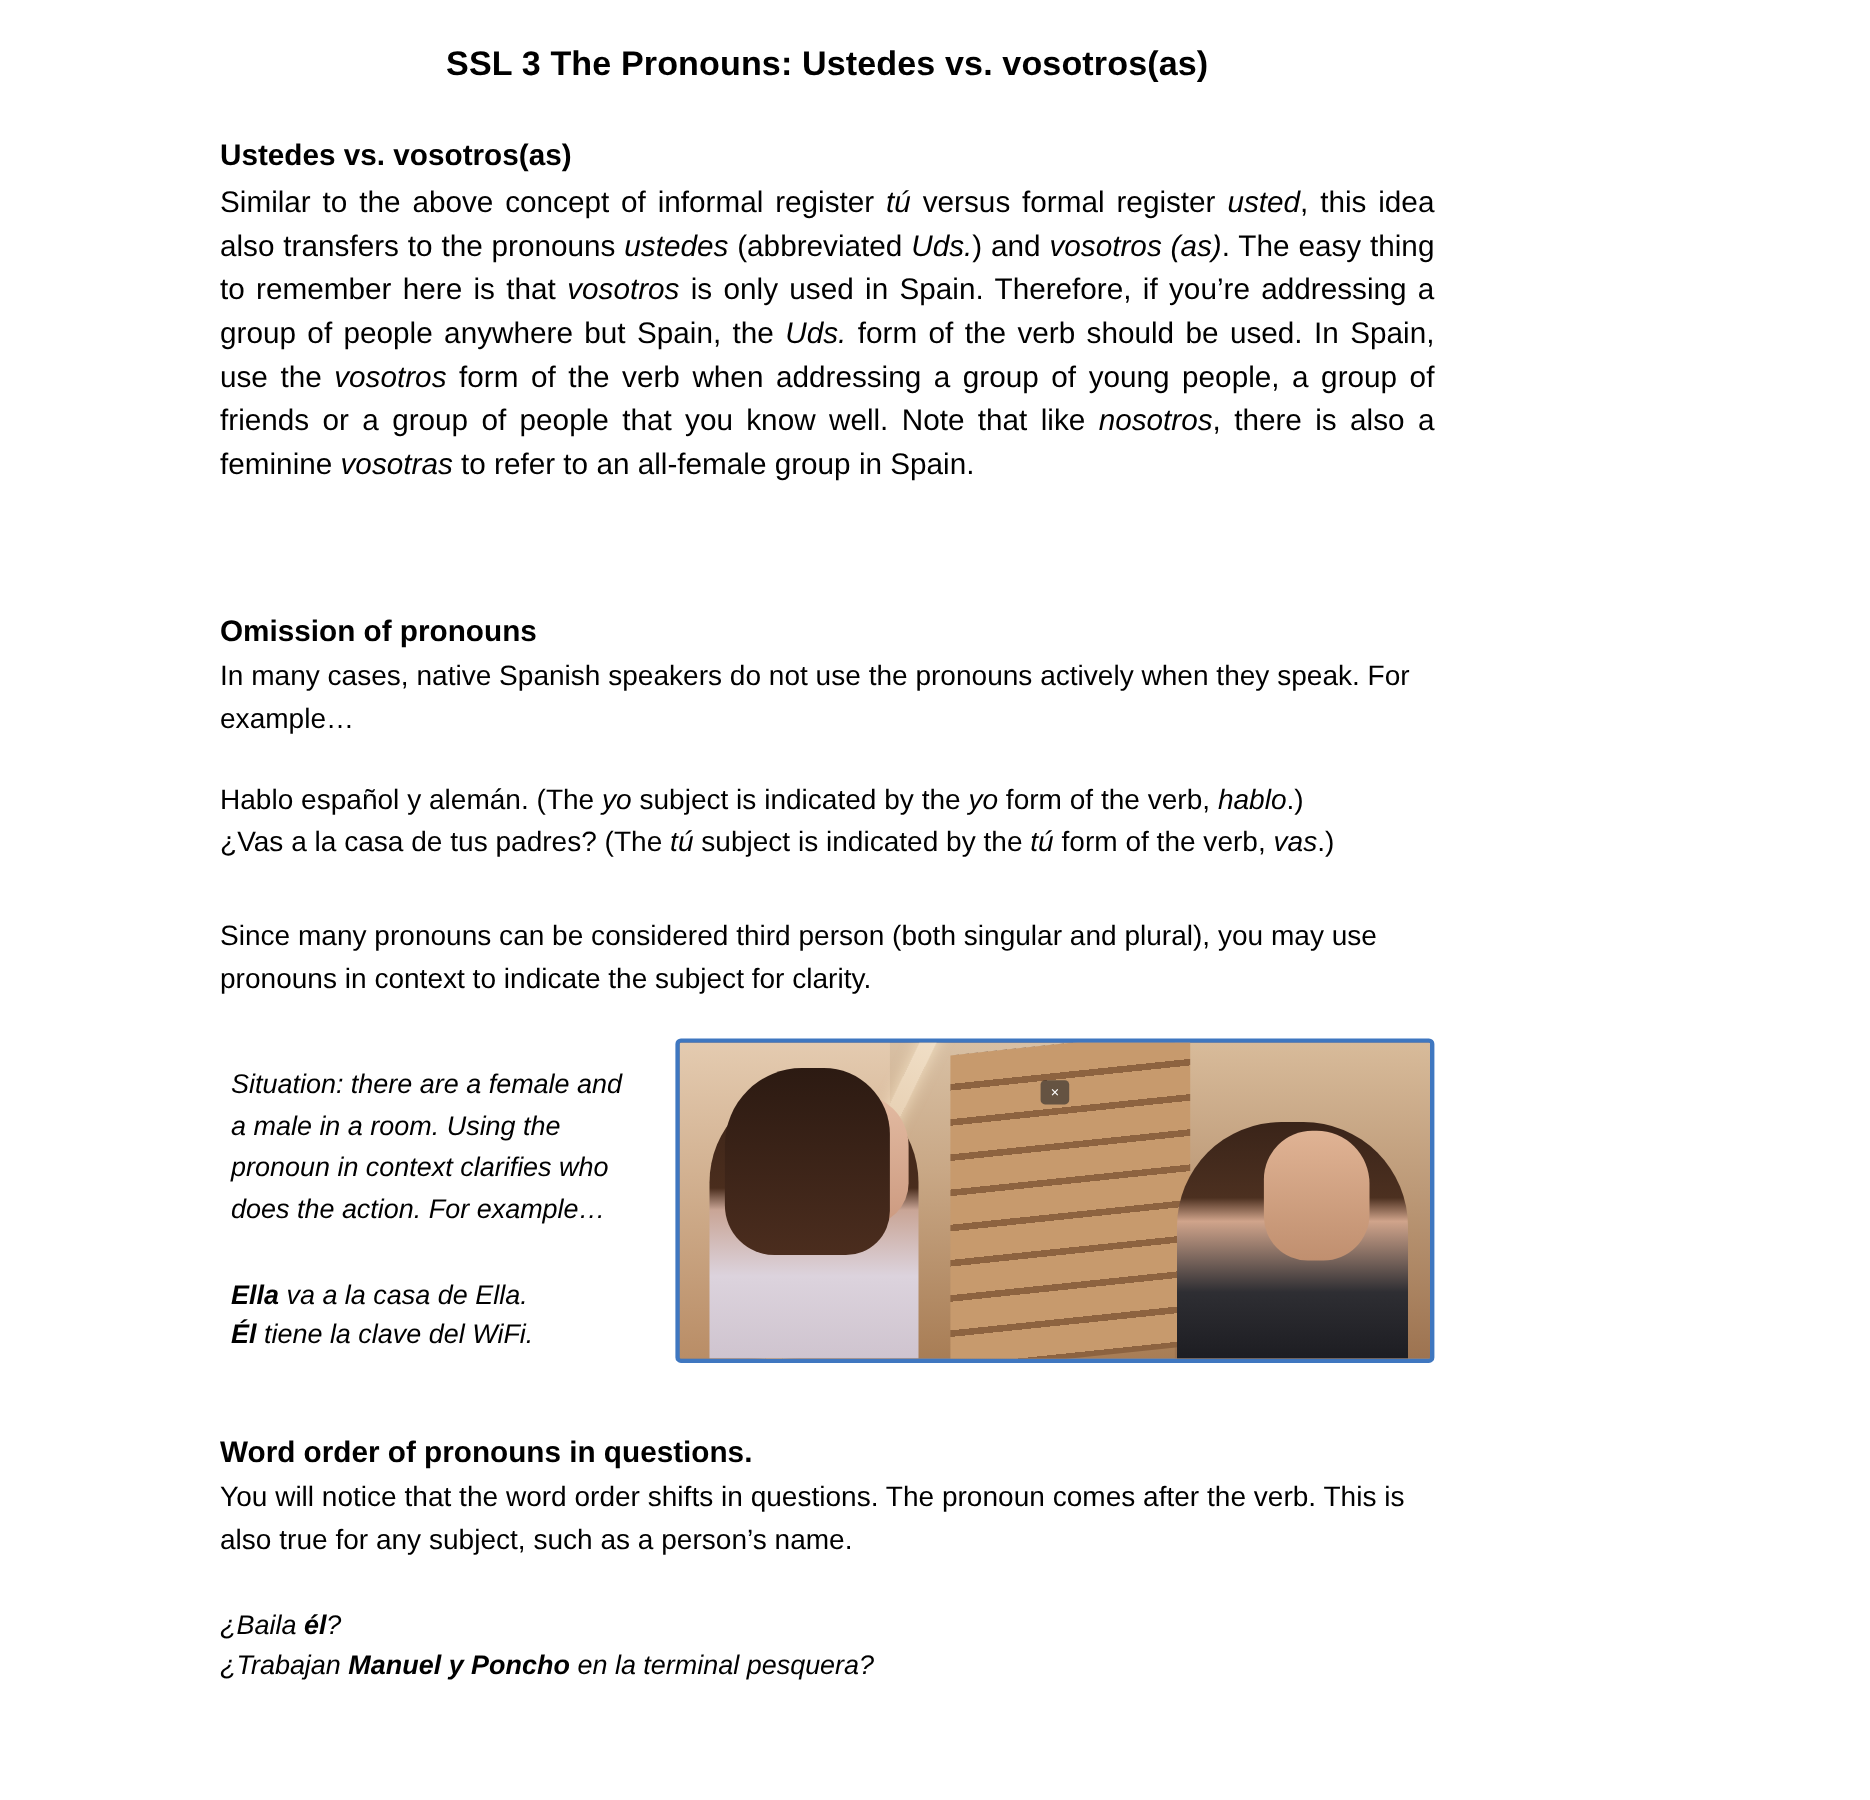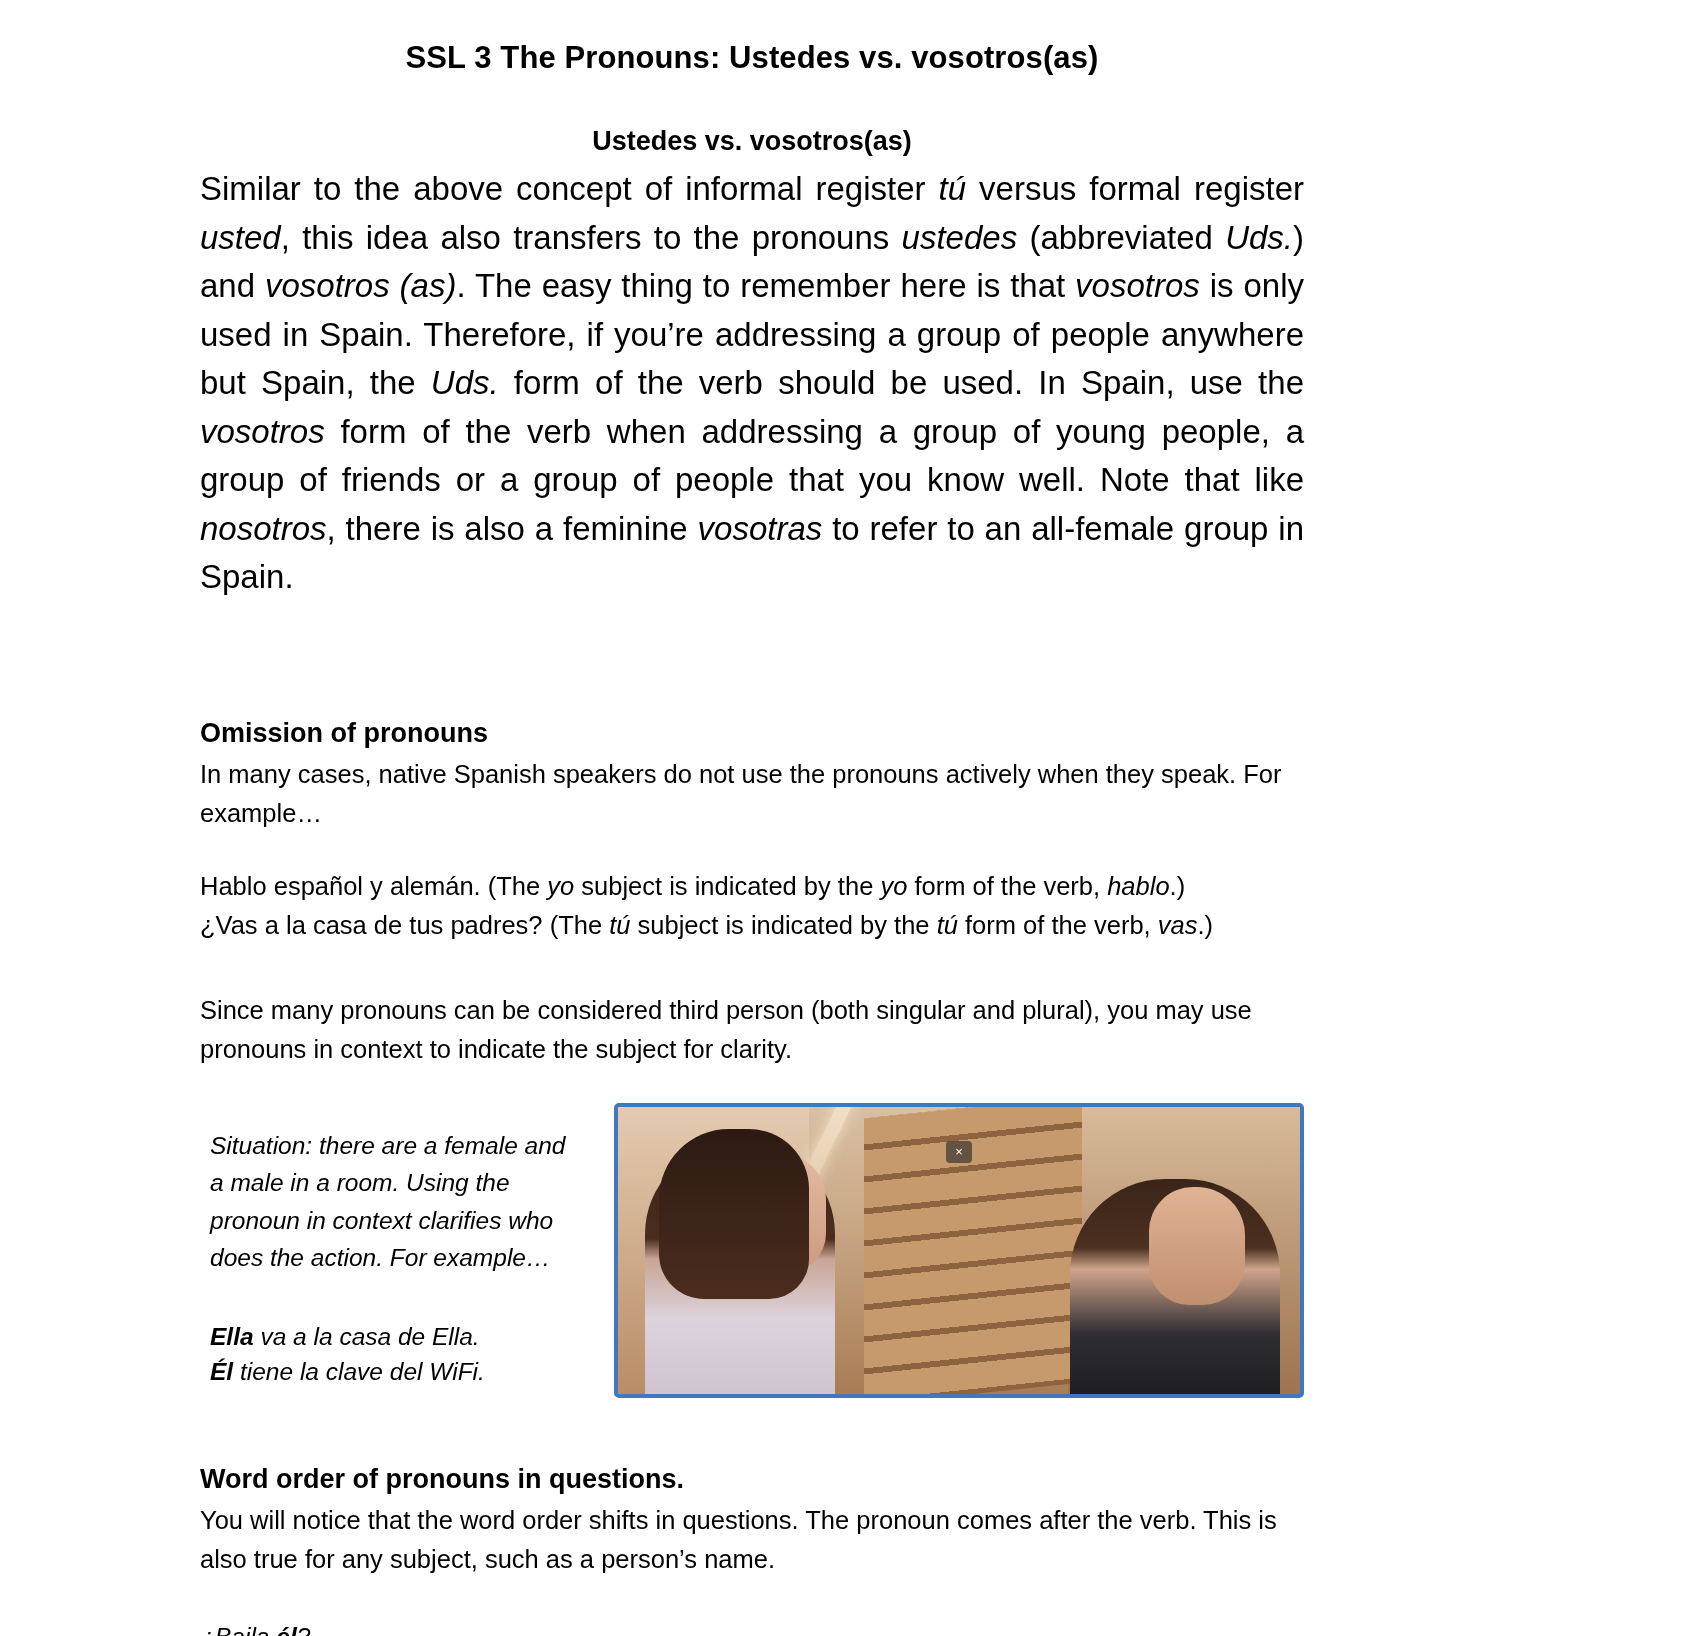--- a/index.html
+++ b/index.html
@@ -21,27 +21,26 @@
     padding: 26px 200px 20px 200px;
   }
   .doc-title {
     text-align: center;
     font-size: 31px;
     font-weight: bold;
     margin: 14px 0 0 0;
     letter-spacing: 0.1px;
   }
   .section-heading-center {
-    text-align: center;
     font-size: 27px;
     font-weight: bold;
     margin: 50px 0 0 0;
   }
   .body-para {
-    font-size: 33px;
+    font-size: 27px;
     line-height: 1.47;
     text-align: justify;
     margin: 8px 0 0 0;
   }
   .spacer-lg {
     height: 116px;
   }
   .sub-heading {
     font-size: 27px;
     font-weight: bold;

